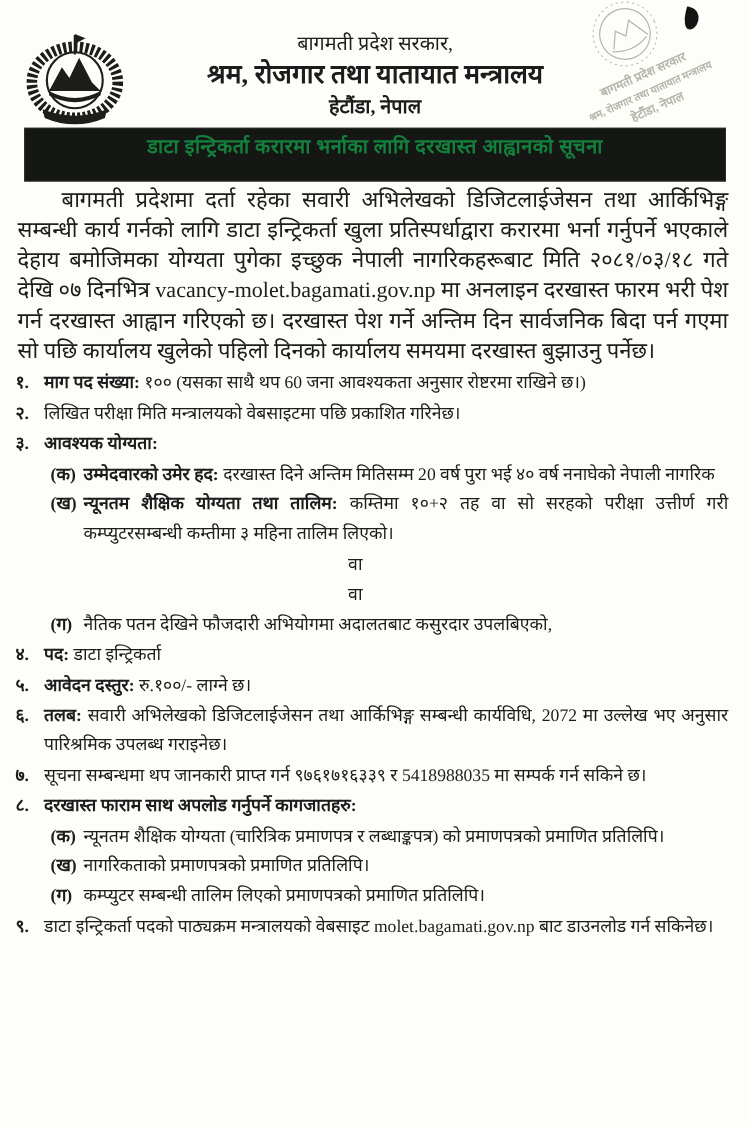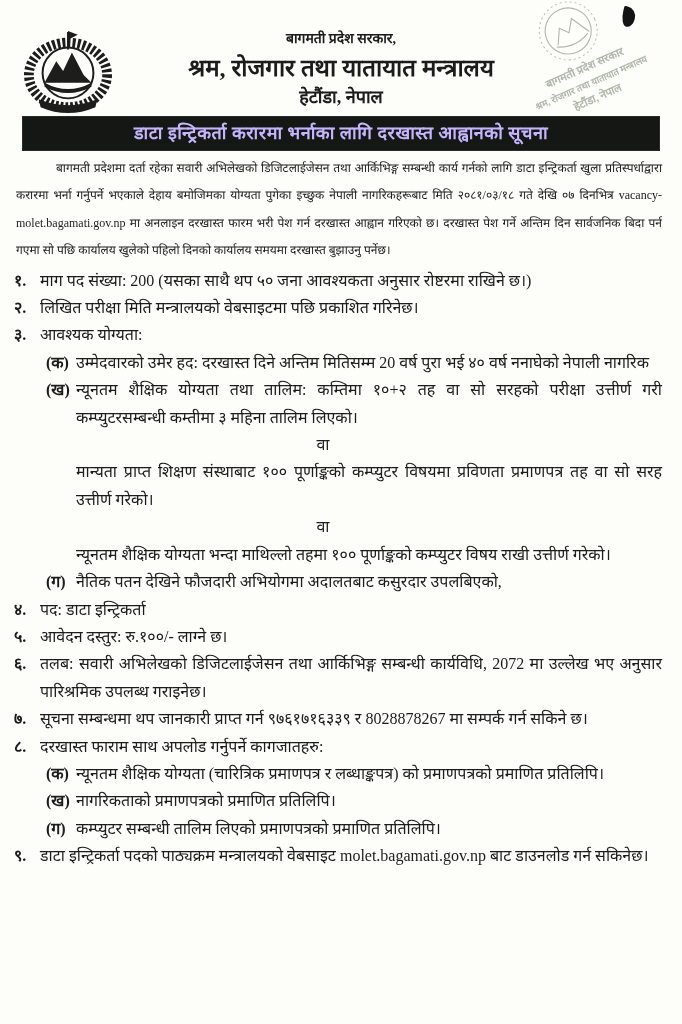--- a/index.html
+++ b/index.html
@@ -8,65 +8,65 @@
     width:682px;height:1024px;
     margin:0 auto;
     background:#fdfdfa;
     color:#1c1c1c;
     font-family:"Liberation Serif","DejaVu Serif",serif;
     overflow:hidden;
     box-sizing:border-box;
   }
   
   .header{position:relative;padding-top:27px;text-align:center;}
-  .h-gov{font-size:14px;font-weight:700;line-height:24px;}
+  .h-gov{font-size:18px;font-weight:400;line-height:24px;}
   .h-min{font-size:24px;font-weight:700;line-height:30px;margin-top:2px;}
   .h-loc{font-size:18px;font-weight:700;line-height:24px;margin-top:2px;}
 
   .logo{position:absolute;left:24px;top:26px;width:88px;height:90px;}
   .stamp{position:absolute;right:10px;top:-4px;width:180px;height:138px;pointer-events:none;}
   .ink-smudge{
     position:absolute;left:622px;top:7px;width:13px;height:20px;
     background:#141414;
     border-radius:10% 90% 60% 60% / 5% 60% 55% 90%;
     transform:rotate(14deg);
   }
 
   
   .banner{
     margin:7px 22px 0 22px;
     background:#151714;
-    color:#c4b5fd;
+    color:#15803d;
     text-align:center;
     font-weight:700;
     font-size:18px;
-    padding:4px 6px 7px 6px;
+    padding:4px 6px 21px 6px;
     letter-spacing:.5px;
     box-shadow:0 0 0 1px #2a2c28 inset;
   }
   .pubdate{text-align:center;font-size:16.5px;margin-top:4px;line-height:24px;}
 
   
   .intro{
     margin:4px 20px 0 16px;
     text-align:justify;
     text-indent:40px;
-    font-size:12px;
+    font-size:20px;
     line-height:27.4px;
   }
   .list{margin:2px 20px 0 14px;font-size:16px;line-height:27.4px;}
   .row-item{display:flex;}
   .row-item .num{flex:0 0 26px;font-weight:700;}
   .row-item .content{flex:1;text-align:justify;}
   .row-sub{display:flex;padding-left:32px;}
   .row-sub .mark{flex:0 0 30px;font-weight:600;}
   .row-sub .content{flex:1;text-align:justify;}
   .row-or{text-align:center;padding-right:30px;}
   .row-note{padding-left:32px;text-align:justify;}
-  .b{font-weight:400;}
+  .b{font-weight:700;}
 </style>
 </head>
 <body>
 
 <div class="page">
 
   <div class="ink-smudge"></div>
 
   <div class="header">
 
@@ -102,67 +102,59 @@
   </div>
 
   <div class="banner">डाटा इन्ट्रिकर्ता  करारमा भर्नाका लागि दरखास्त आह्वानको सूचना</div>
 
 
   <p class="intro">बागमती प्रदेशमा दर्ता रहेका सवारी अभिलेखको डिजिटलाईजेसन तथा आर्किभिङ्ग सम्बन्धी कार्य गर्नको लागि डाटा इन्ट्रिकर्ता खुला प्रतिस्पर्धाद्वारा करारमा भर्ना गर्नुपर्ने भएकाले देहाय बमोजिमका योग्यता पुगेका इच्छुक नेपाली नागरिकहरूबाट मिति २०८१/०३/१८ गते देखि ०७ दिनभित्र vacancy-molet.bagamati.gov.np मा अनलाइन दरखास्त फारम भरी पेश गर्न दरखास्त आह्वान गरिएको छ। दरखास्त पेश गर्ने अन्तिम दिन सार्वजनिक बिदा पर्न गएमा सो पछि कार्यालय खुलेको पहिलो दिनको कार्यालय समयमा दरखास्त बुझाउनु पर्नेछ।</p>
 
   <div class="list">
       <div class="row-item">
         <span class="num">१.</span>
-        <div class="content"><span class="b">माग पद संख्या:</span><span> 200 (यसका साथै थप ५० जना आवश्यकता अनुसार रोष्टरमा राखिने छ।)</span></div>
+        <div class="content"><span class="b">माग पद संख्या:</span><span> १०० (यसका साथै थप 60 जना आवश्यकता अनुसार रोष्टरमा राखिने छ।)</span></div>
       </div>
       <div class="row-item">
         <span class="num">२.</span>
         <div class="content"><span>लिखित परीक्षा मिति मन्त्रालयको वेबसाइटमा पछि प्रकाशित गरिनेछ।</span></div>
       </div>
       <div class="row-item">
         <span class="num">३.</span>
         <div class="content"><span class="b">आवश्यक योग्यता:</span></div>
       </div>
       <div class="row-sub">
         <span class="mark">(क)</span>
         <div class="content"><span class="b">उम्मेदवारको उमेर हद:</span><span> दरखास्त दिने अन्तिम मितिसम्म 20 वर्ष पुरा भई ४० वर्ष ननाघेको नेपाली नागरिक</span></div>
       </div>
       <div class="row-sub">
         <span class="mark">(ख)</span>
         <div class="content"><span class="b">न्यूनतम शैक्षिक योग्यता तथा तालिम:</span><span> कम्तिमा १०+२ तह वा सो सरहको परीक्षा उत्तीर्ण गरी कम्प्युटरसम्बन्धी कम्तीमा ३ महिना तालिम लिएको।</span></div>
       </div>
       <div class="row-or">वा</div>
-      <div class="row-sub">
-        <span class="mark"></span>
-        <div class="content"><span>मान्यता प्राप्त शिक्षण संस्थाबाट १०० पूर्णाङ्कको कम्प्युटर विषयमा प्रविणता प्रमाणपत्र तह वा सो सरह उत्तीर्ण गरेको।</span></div>
-      </div>
       <div class="row-or">वा</div>
-      <div class="row-sub">
-        <span class="mark"></span>
-        <div class="content"><span>न्यूनतम शैक्षिक योग्यता भन्दा माथिल्लो तहमा १०० पूर्णाङ्कको कम्प्युटर विषय राखी उत्तीर्ण गरेको।</span></div>
-      </div>
       <div class="row-sub">
         <span class="mark">(ग)</span>
         <div class="content"><span>नैतिक पतन देखिने फौजदारी अभियोगमा अदालतबाट कसुरदार उपलबिएको,</span></div>
       </div>
       <div class="row-item">
         <span class="num">४.</span>
         <div class="content"><span class="b">पद:</span><span> डाटा इन्ट्रिकर्ता</span></div>
       </div>
       <div class="row-item">
         <span class="num">५.</span>
         <div class="content"><span class="b">आवेदन दस्तुर:</span><span> रु.१००/- लाग्ने छ।</span></div>
       </div>
       <div class="row-item">
         <span class="num">६.</span>
         <div class="content"><span class="b">तलब:</span><span> सवारी अभिलेखको डिजिटलाईजेसन तथा आर्किभिङ्ग सम्बन्धी कार्यविधि, 2072 मा उल्लेख भए अनुसार पारिश्रमिक उपलब्ध गराइनेछ।</span></div>
       </div>
       <div class="row-item">
         <span class="num">७.</span>
-        <div class="content"><span>सूचना सम्बन्धमा थप जानकारी प्राप्त गर्न ९७६१७१६३३९ र 8028878267 मा सम्पर्क गर्न सकिने छ।</span></div>
+        <div class="content"><span>सूचना सम्बन्धमा थप जानकारी प्राप्त गर्न ९७६१७१६३३९ र 5418988035 मा सम्पर्क गर्न सकिने छ।</span></div>
       </div>
       <div class="row-item">
         <span class="num">८.</span>
         <div class="content"><span class="b">दरखास्त फाराम साथ अपलोड गर्नुपर्ने कागजातहरु:</span></div>
       </div>
       <div class="row-sub">
         <span class="mark">(क)</span>
         <div class="content"><span>न्यूनतम शैक्षिक योग्यता (चारित्रिक प्रमाणपत्र र लब्धाङ्कपत्र) को प्रमाणपत्रको प्रमाणित प्रतिलिपि।</span></div>
       </div>
       <div class="row-sub">

